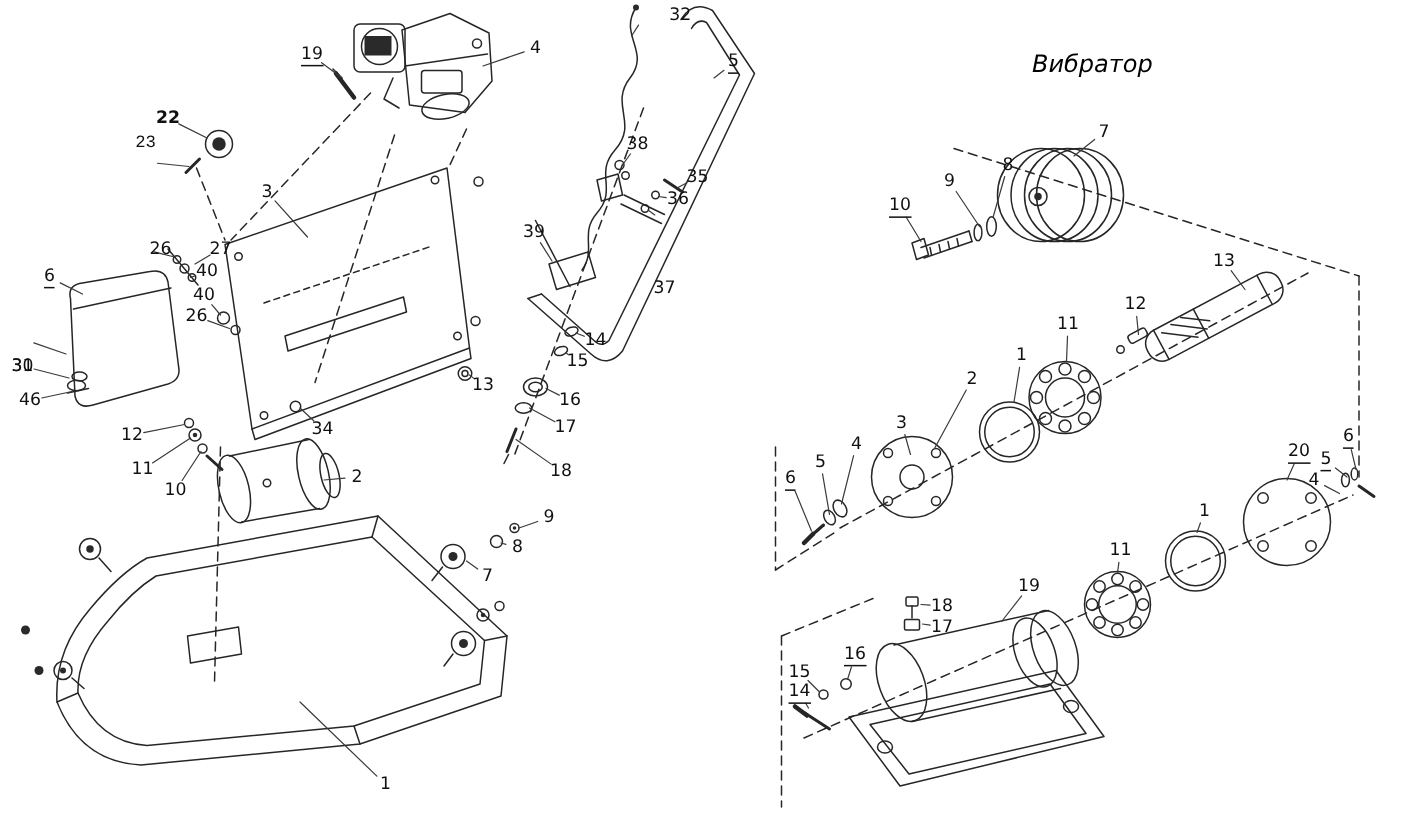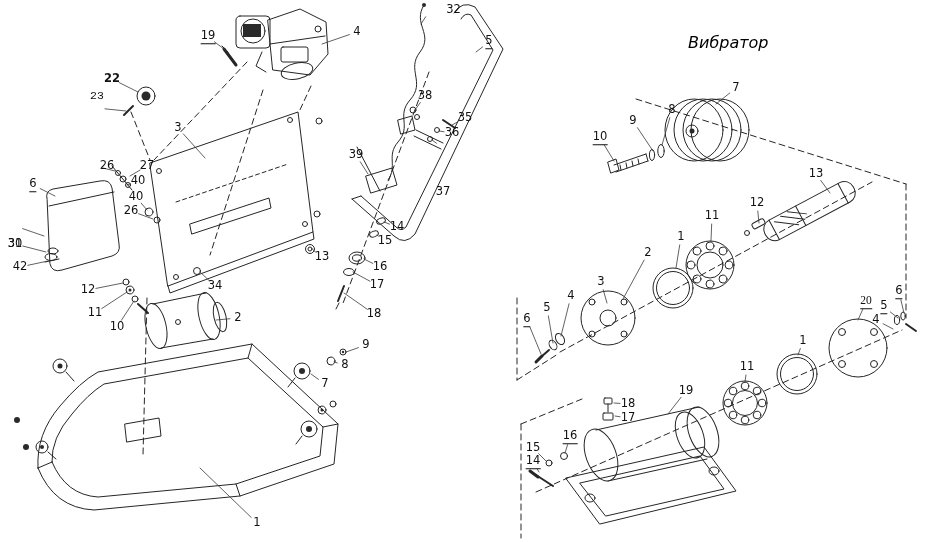--- a/index.html
+++ b/index.html
@@ -401,21 +401,21 @@
       <div class="callout u" style="left: 489px; top: 42px;">5</div>
       <div class="callout" style="left: 178px; top: 128px;">3</div>
       <div class="callout" style="left: 107px; top: 166px; text-align: right;">26</div>
       <div class="callout" style="left: 147px; top: 166px; text-align: center;">27</div>
       <div class="callout" style="left: 138px; top: 181px;">40</div>
       <div class="callout" style="left: 136px; top: 197px; text-align: right;">40</div>
       <div class="callout" style="left: 131px; top: 211px;">26</div>
       <div class="callout u" style="left: 33px; top: 185px;">6</div>
       <div class="callout" style="left: 15px; top: 244px;">31</div>
       <div class="callout" style="left: 15px; top: 244px;">30</div>
-      <div class="callout" style="left: 20px; top: 267px;">42</div>
+      <div class="callout" style="left: 20px; top: 267px;">46</div>
       <div class="callout" style="left: 425px; top: 96px; text-align: center;">38</div>
       <div class="callout" style="left: 465px; top: 118px;">35</div>
       <div class="callout" style="left: 452px; top: 133px;">36</div>
       <div class="callout" style="left: 443px; top: 148px; margin-top: 44px;">37</div>
       <div class="callout" style="left: 356px; top: 155px;">39</div>
       <div class="callout" style="left: 397px; top: 227px;">14</div>
       <div class="callout" style="left: 385px; top: 241px;">15</div>
       <div class="callout" style="left: 322px; top: 257px;">13</div>
       <div class="callout" style="left: 380px; top: 267px;">16</div>
       <div class="callout" style="left: 377px; top: 285px;">17</div>
@@ -437,21 +437,21 @@
       <div class="callout u" style="left: 600px; top: 138px;">10</div>
       <div class="callout" style="left: 816px; top: 174px;">13</div>
       <div class="callout" style="left: 757px; top: 203px;">12</div>
       <div class="callout" style="left: 712px; top: 216px;">11</div>
       <div class="callout" style="left: 681px; top: 237px;">1</div>
       <div class="callout" style="left: 648px; top: 253px;">2</div>
       <div class="callout" style="left: 601px; top: 282px;">3</div>
       <div class="callout" style="left: 571px; top: 296px;">4</div>
       <div class="callout" style="left: 547px; top: 308px;">5</div>
       <div class="callout u" style="left: 527px; top: 320px;">6</div>
-      <div class="callout u" style="left: 866px; top: 302px; font-family: Liberation Serif, serif;">20</div>
+      <div class="callout u" style="left: 866px; top: 302px;">20</div>
       <div class="callout u" style="left: 899px; top: 292px;">6</div>
       <div class="callout u" style="left: 884px; top: 307px;">5</div>
       <div class="callout" style="left: 876px; top: 320px;">4</div>
       <div class="callout" style="left: 803px; top: 341px;">1</div>
       <div class="callout" style="left: 747px; top: 367px;">11</div>
       <div class="callout" style="left: 686px; top: 391px;">19</div>
       <div class="callout" style="left: 628px; top: 404px;">18</div>
       <div class="callout" style="left: 628px; top: 418px;">17</div>
       <div class="callout u" style="left: 570px; top: 437px;">16</div>
       <div class="callout" style="left: 533px; top: 448px;">15</div>

